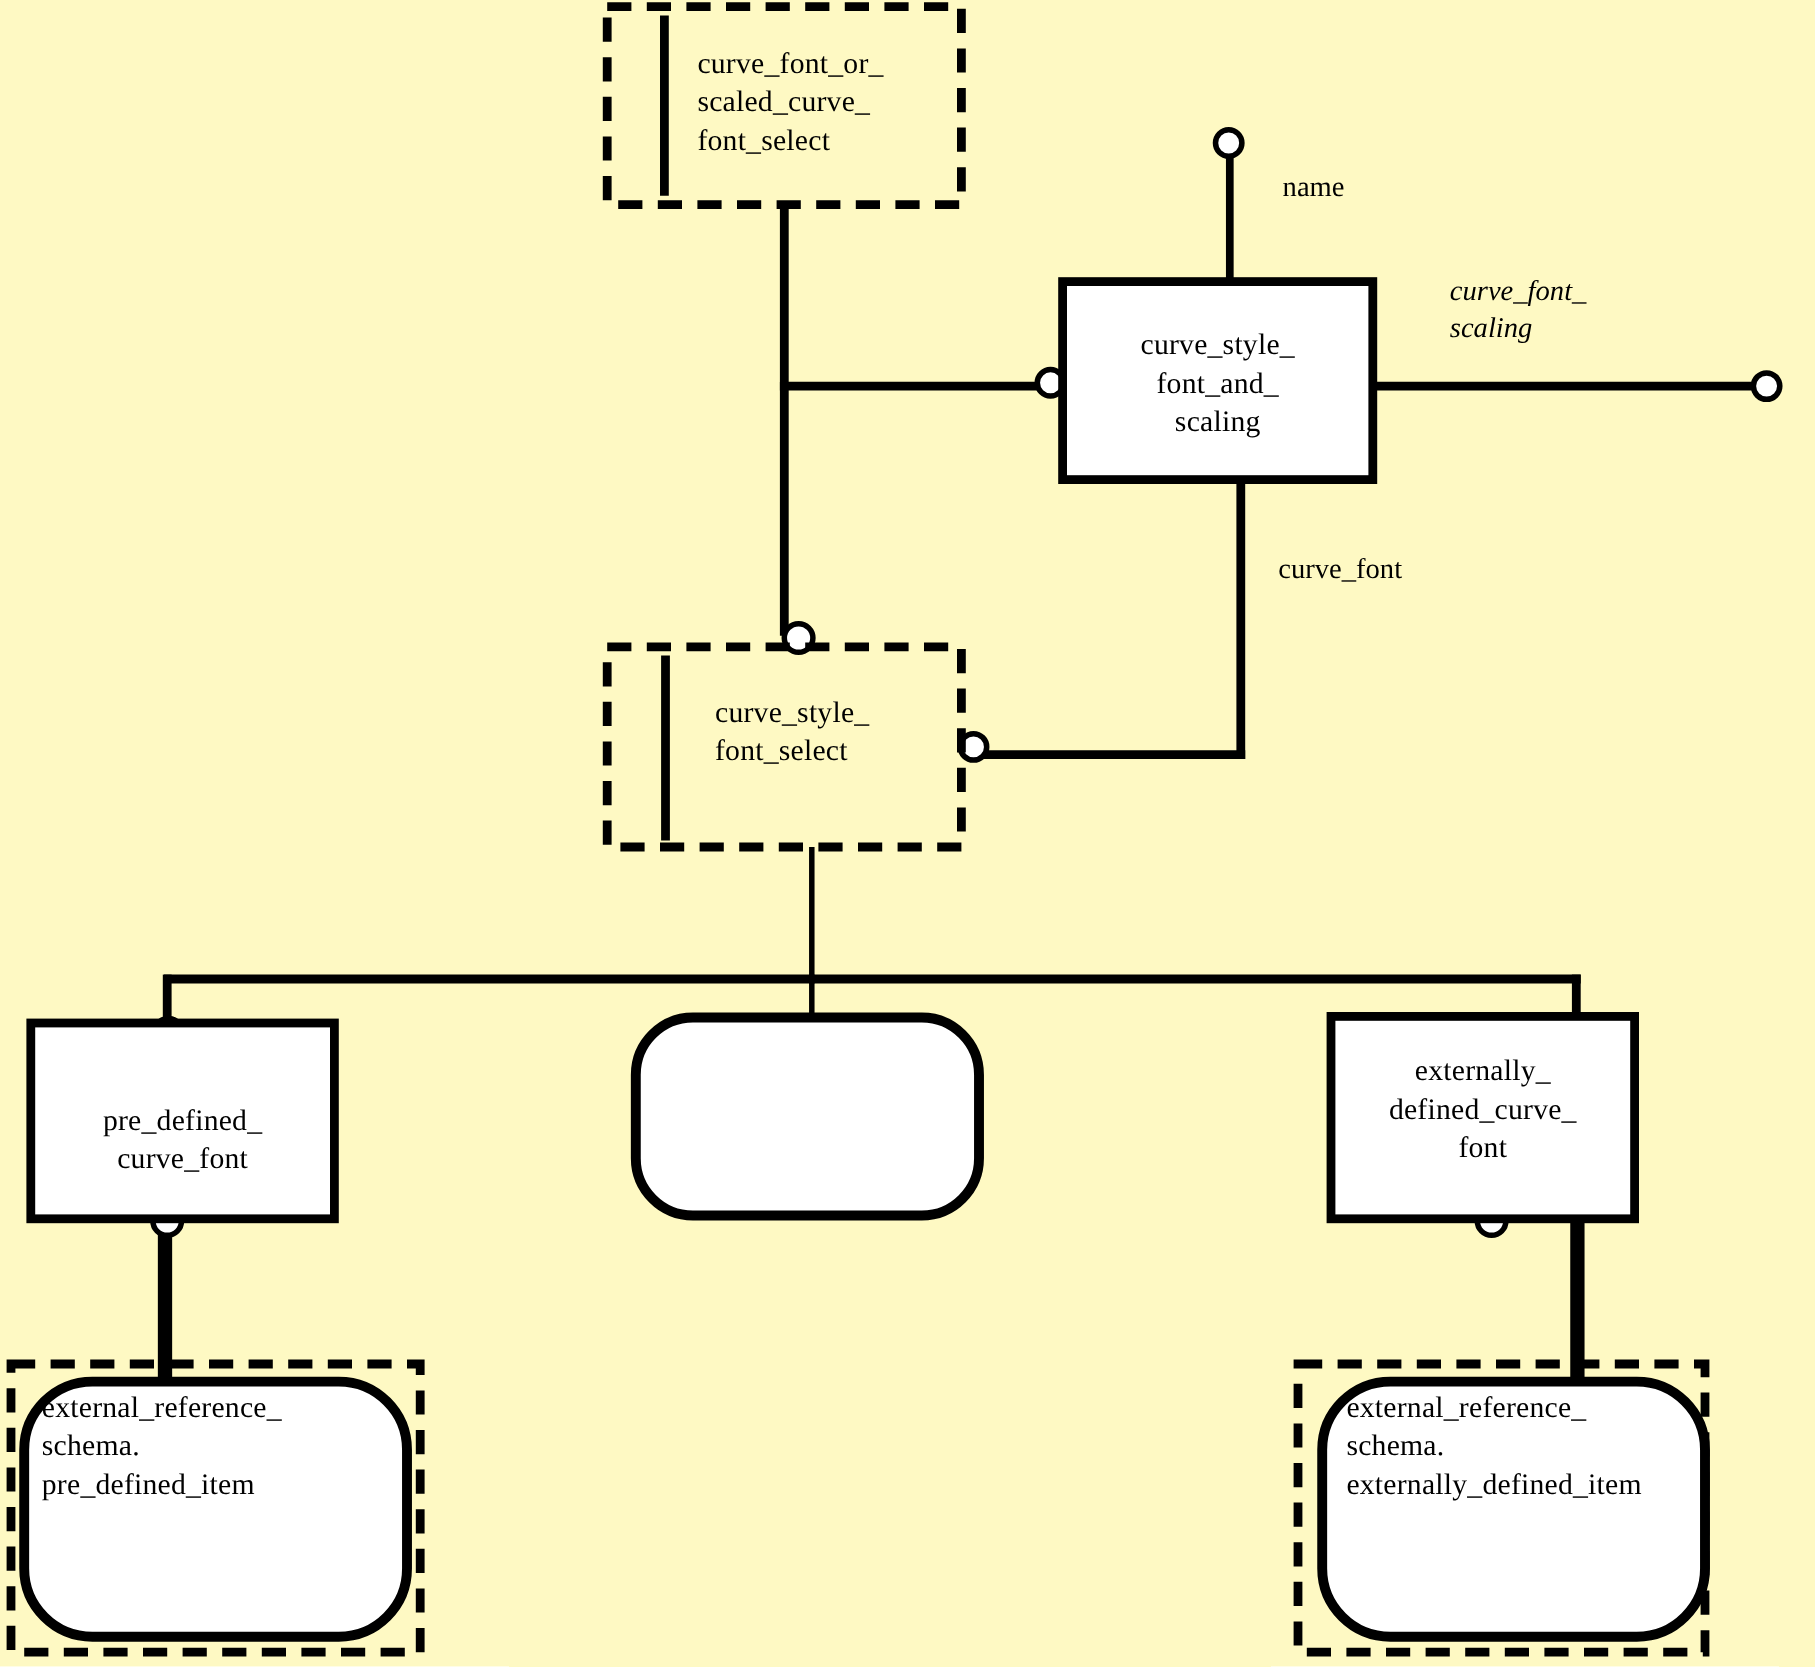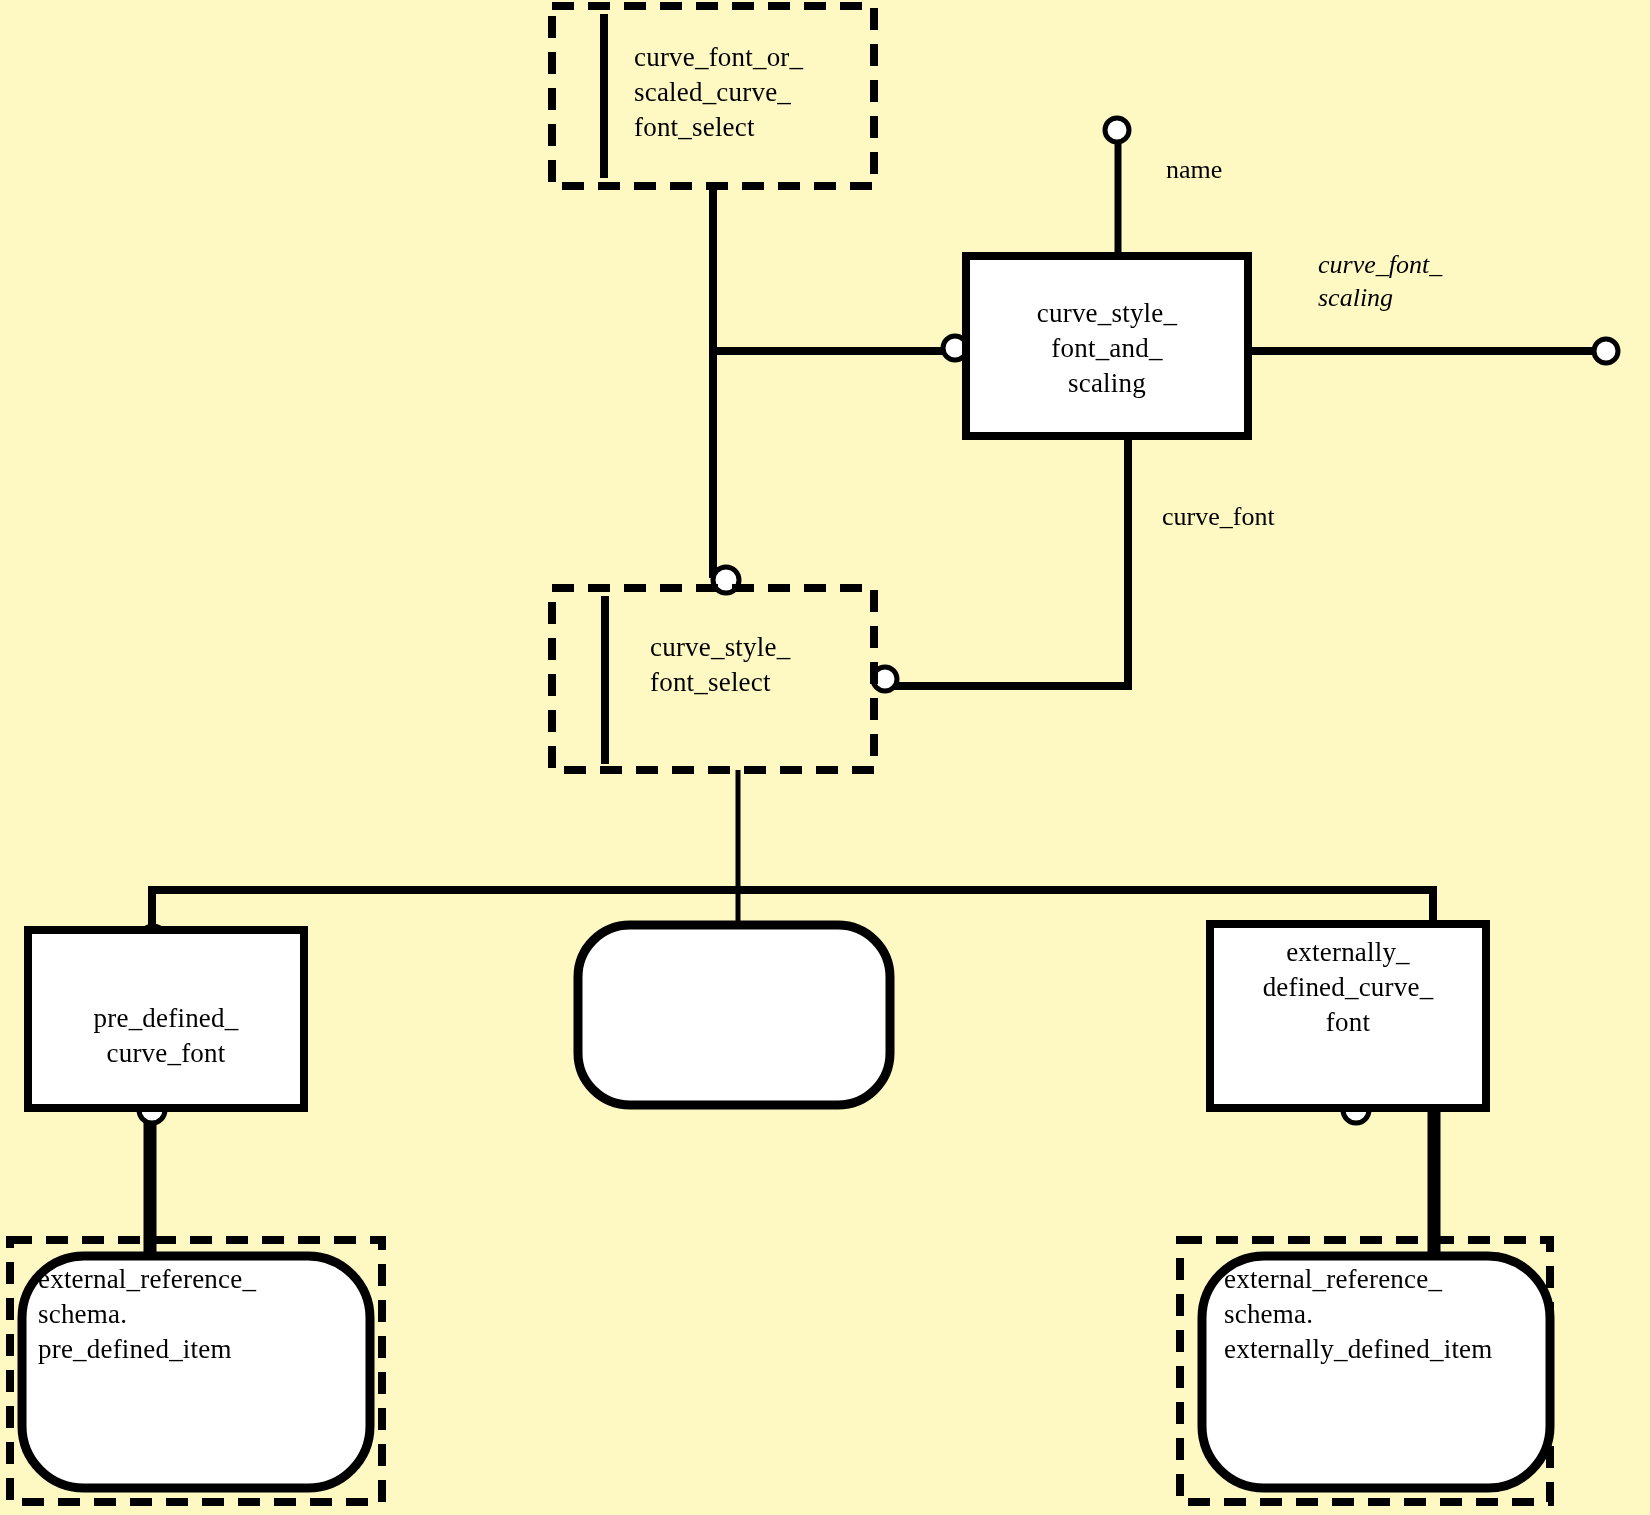--- a/index.html
+++ b/index.html
@@ -107,21 +107,21 @@
 font_and_
 scaling</div>
 
   <div class="node-text" style="left:650px; top:630px; width:220px;">curve_style_
 font_select</div>
 
   <div class="node-text ctr" style="left:36px; top:1001px; width:260px;">pre_defined_
 curve_font</div>
 
 
-  <div class="node-text ctr" style="left:1218px; top:935px; width:260px;">externally_
+  <div class="node-text ctr" style="left:1218px; top:956px; width:260px;">externally_
 defined_curve_
 font</div>
 
   <div class="node-text" style="left:38px; top:1262px; width:330px;">external_reference_
 schema.
 pre_defined_item</div>
 
   <div class="node-text" style="left:1224px; top:1262px; width:330px;">external_reference_
 schema.
 externally_defined_item</div>

